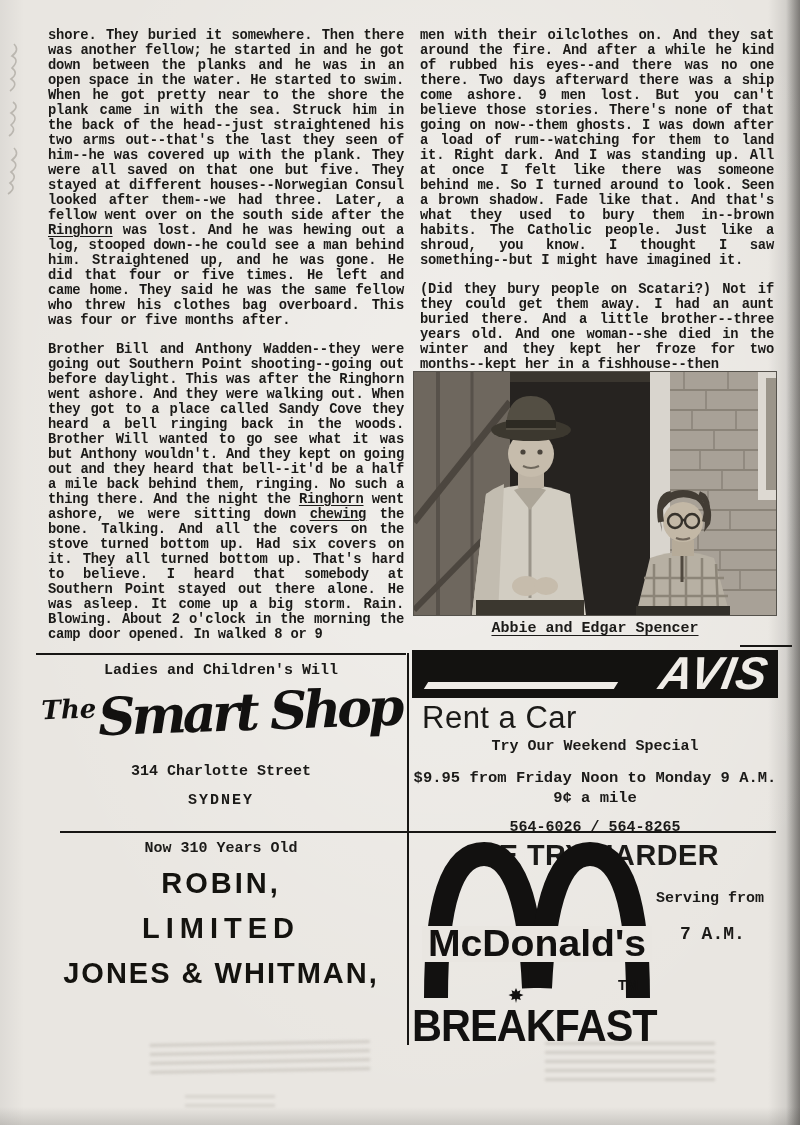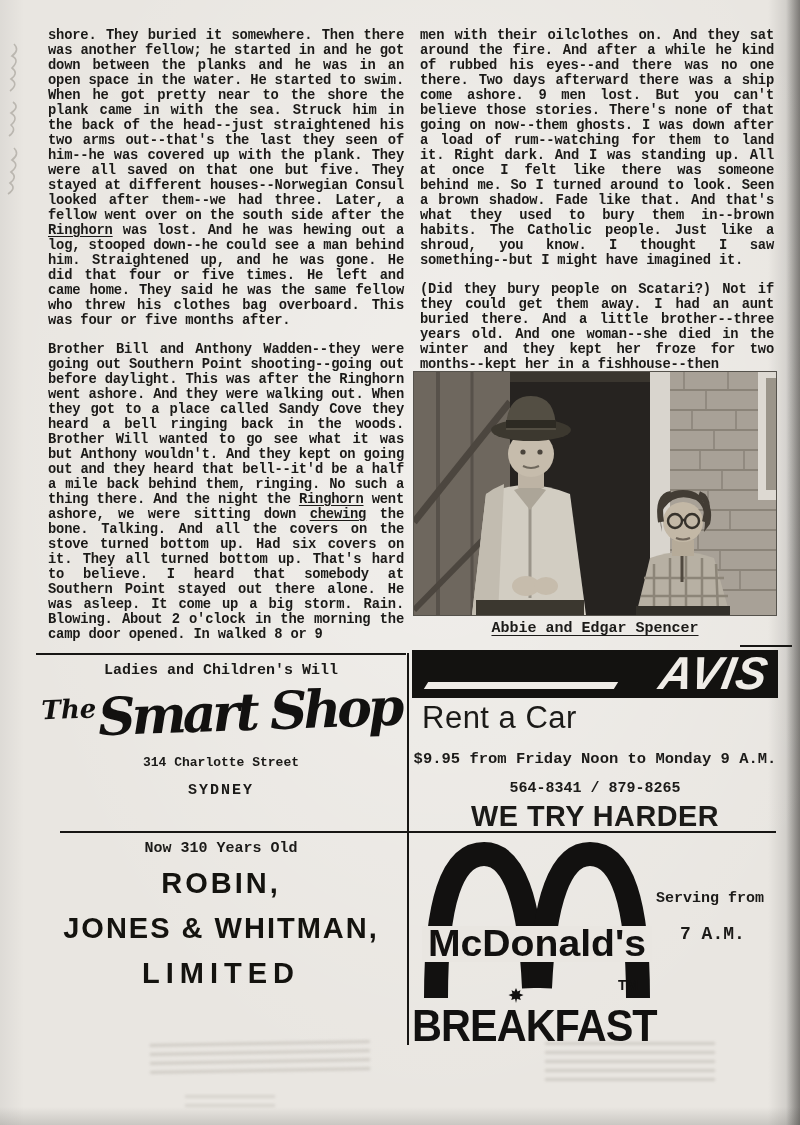--- a/index.html
+++ b/index.html
@@ -43,21 +43,21 @@
   .tw{font-family:"Liberation Mono","DejaVu Sans Mono",monospace;font-weight:bold;}
   .sans{font-family:"Liberation Sans",sans-serif;}
 
   
   #ad-smartshop{position:absolute;left:36px;top:660px;width:370px;height:168px;text-align:center;}
   #smartshop-header{font-size:15px;margin-top:2px;}
   #smartshop-logo{margin-top:8px;transform:rotate(-2deg);font-family:"DejaVu Serif",serif;
     font-style:italic;font-weight:bold;color:#121110;line-height:1;}
   #smartshop-logo .the{font-size:26px;vertical-align:18px;margin-right:-4px;}
   #smartshop-logo .name{font-size:52px;letter-spacing:-4px;}
-  #smartshop-address{font-size:13px;margin-top:16px;}
+  #smartshop-address{font-size:15px;margin-top:24px;}
   #smartshop-city{font-size:15px;margin-top:12px;letter-spacing:2px;}
 
   
   #ad-avis{position:absolute;left:412px;top:650px;width:366px;height:180px;}
   #avis-band{position:relative;width:100%;height:48px;background:#131210;overflow:hidden;}
   #avis-stripe{position:absolute;left:14px;bottom:9px;width:190px;height:7px;background:#efece7;
     transform:skewX(-32deg);}
   #avis-word{position:absolute;right:10px;top:-4px;color:#efece7;
     font-family:"Liberation Sans",sans-serif;font-weight:bold;font-style:italic;
     font-size:46px;letter-spacing:1px;transform:skewX(-10deg);}
@@ -221,30 +221,32 @@
     <div id="smartshop-address" class="tw">314 Charlotte Street</div>
     <div id="smartshop-city" class="tw">SYDNEY</div>
   </div>
 
   <div id="ad-avis">
     <div id="avis-band">
       <div id="avis-stripe"></div>
       <div id="avis-word">AVIS</div>
     </div>
     <div id="avis-title" class="sans">Rent a Car</div>
+    <div id="avis-subtitle" class="tw">Try Our Weekend Special</div>
     <div id="avis-offer1" class="tw">$9.95 from Friday Noon to Monday 9 A.M.</div>
-    <div id="avis-phones" class="tw">564-8341 / 879-8265</div>
+    <div id="avis-offer2" class="tw">9¢ a mile</div>
+    <div id="avis-phones" class="tw">564-6026 / 564-8265</div>
     <div id="avis-slogan" class="sans">WE TRY HARDER</div>
   </div>
 
   <div id="ad-robin">
     <div id="robin-tagline" class="tw">Now 310 Years Old</div>
     <div id="robin-line1" class="robin-name">ROBIN,</div>
+    <div id="robin-line3" class="robin-name">LIMITED</div>
     <div id="robin-line2" class="robin-name">JONES &amp; WHITMAN,</div>
-    <div id="robin-line3" class="robin-name">LIMITED</div>
   </div>
 
   <div id="ad-mcdonalds">
     <svg id="mcd-arches" viewBox="0 0 230 160">
       <path d="M14 160 Q14 16 62 16 Q106 16 112 150" fill="none" stroke="#121110" stroke-width="24"></path>
       <path d="M118 150 Q124 16 168 16 Q216 16 216 160" fill="none" stroke="#121110" stroke-width="24"></path>
       <rect x="0" y="88" width="230" height="36" fill="#e9e6e1"></rect>
       <text x="6" y="118" font-family="Liberation Sans, sans-serif" font-weight="bold" font-size="37" fill="#121110" textLength="218" lengthAdjust="spacingAndGlyphs">McDonald's</text>
       <text x="196" y="152" font-family="Liberation Sans, sans-serif" font-weight="bold" font-size="14" fill="#121110">TM</text>
     </svg>

